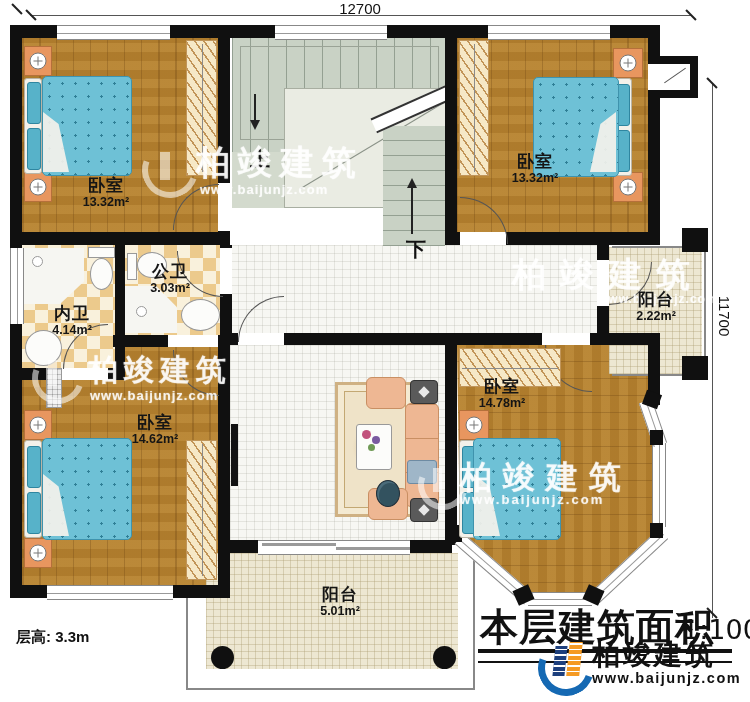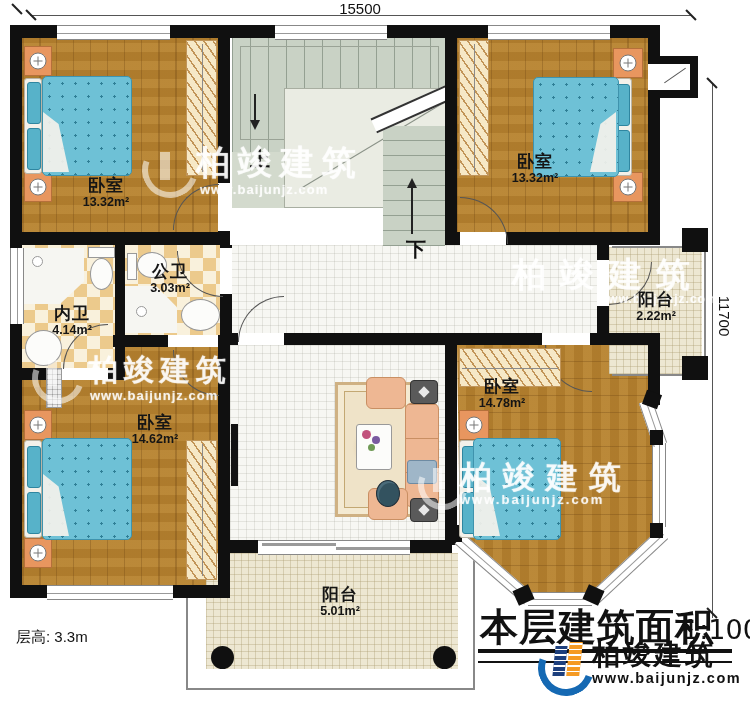--- a/index.html
+++ b/index.html
@@ -77,21 +77,21 @@
 </style>
 </head>
 <body>
 
 <div id="plan">
 
   <div class="dimline" style="left:30px;top:15px;width:662px;height:1px;"></div>
   <div class="tick" style="left:24px;top:14px;"></div>
   <div class="tick" style="left:10px;top:8px;"></div>
   <div class="tick" style="left:684px;top:14px;"></div>
-  <div class="dimtxt" style="left:320px;top:0px;width:80px;text-align:center;">15500</div>
+  <div class="dimtxt" style="left:320px;top:0px;width:80px;text-align:center;">12700</div>
   <div class="dimline" style="left:712px;top:84px;width:1px;height:534px;"></div>
   <div class="tick" style="left:705px;top:82px;"></div>
   <div class="tick" style="left:705px;top:612px;"></div>
   <div class="dimtxt" style="left:695px;top:308px;width:60px;height:16px;text-align:center;transform:rotate(90deg);">11700</div>
 
   <div class="a wood" style="left:22px;top:38px;width:196px;height:194px;"></div>
   <div class="a wood" style="left:457px;top:38px;width:191px;height:194px;"></div>
   <div class="a wood" style="left:22px;top:347px;width:196px;height:238px;"></div>
   <div class="a wood-h" style="left:457px;top:345px;width:206px;height:255px;
        clip-path:polygon(0px 0px,191px 0px,191px 58px,206px 98px,206px 188px,138px 255px,68px 255px,3px 193px);"></div>
@@ -315,21 +315,21 @@
   </div>
   <div class="rlabel" style="left:462px;top:377px;width:80px;">
     <div class="rn">卧室</div>
     <div class="ra">14.78m²</div>
   </div>
   <div class="rlabel" style="left:305px;top:585px;width:70px;">
     <div class="rn">阳台</div>
     <div class="ra">5.01m²</div>
   </div>
 
-  <div class="a" style="left:16px;top:628px;font-size:15px;font-weight:400;">层高: 3.3m</div>
+  <div class="a" style="left:16px;top:628px;font-size:15px;font-weight:700;">层高: 3.3m</div>
 
   <div class="a" style="left:480px;top:602px;font-size:38px;font-weight:700;letter-spacing:1px;">本层建筑面积</div>
   <div class="a" style="left:682px;top:614px;font-size:27px;font-family:'DejaVu Sans',sans-serif;">1:100</div>
   <div class="a" style="left:478px;top:649px;width:254px;height:4px;background:#111;"></div>
   <div class="a" style="left:478px;top:661px;width:254px;height:2px;background:#111;"></div>
 
   <div class="a" style="left:538px;top:640px;width:42px;height:42px;border:7px solid #1569b3;border-radius:50%;border-top-color:transparent;border-right-color:transparent;transform:rotate(-25deg);"></div>
   <div class="a bar-dash" style="left:554px;top:646px;width:12px;height:30px;background-color:#1d3f7d;transform:skewX(-6deg);"></div>
   <div class="a bar-dash" style="left:568px;top:642px;width:13px;height:34px;background-color:#f59a23;transform:skewX(-6deg);"></div>
   <div class="a" style="left:592px;top:636px;font-size:28px;font-weight:900;letter-spacing:3px;">柏竣建筑</div>

